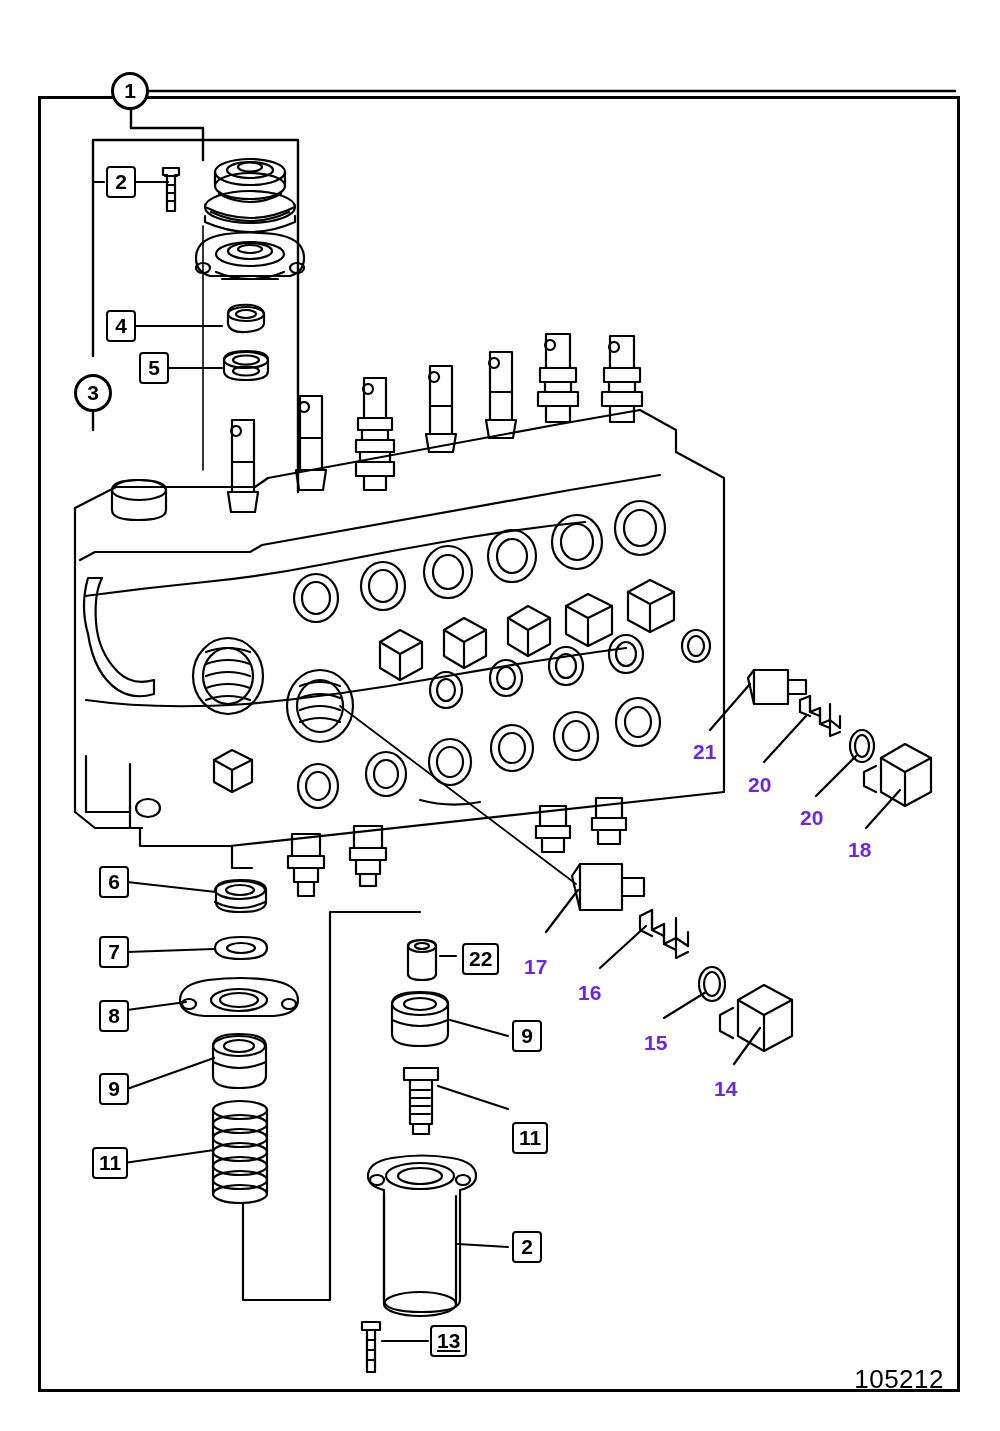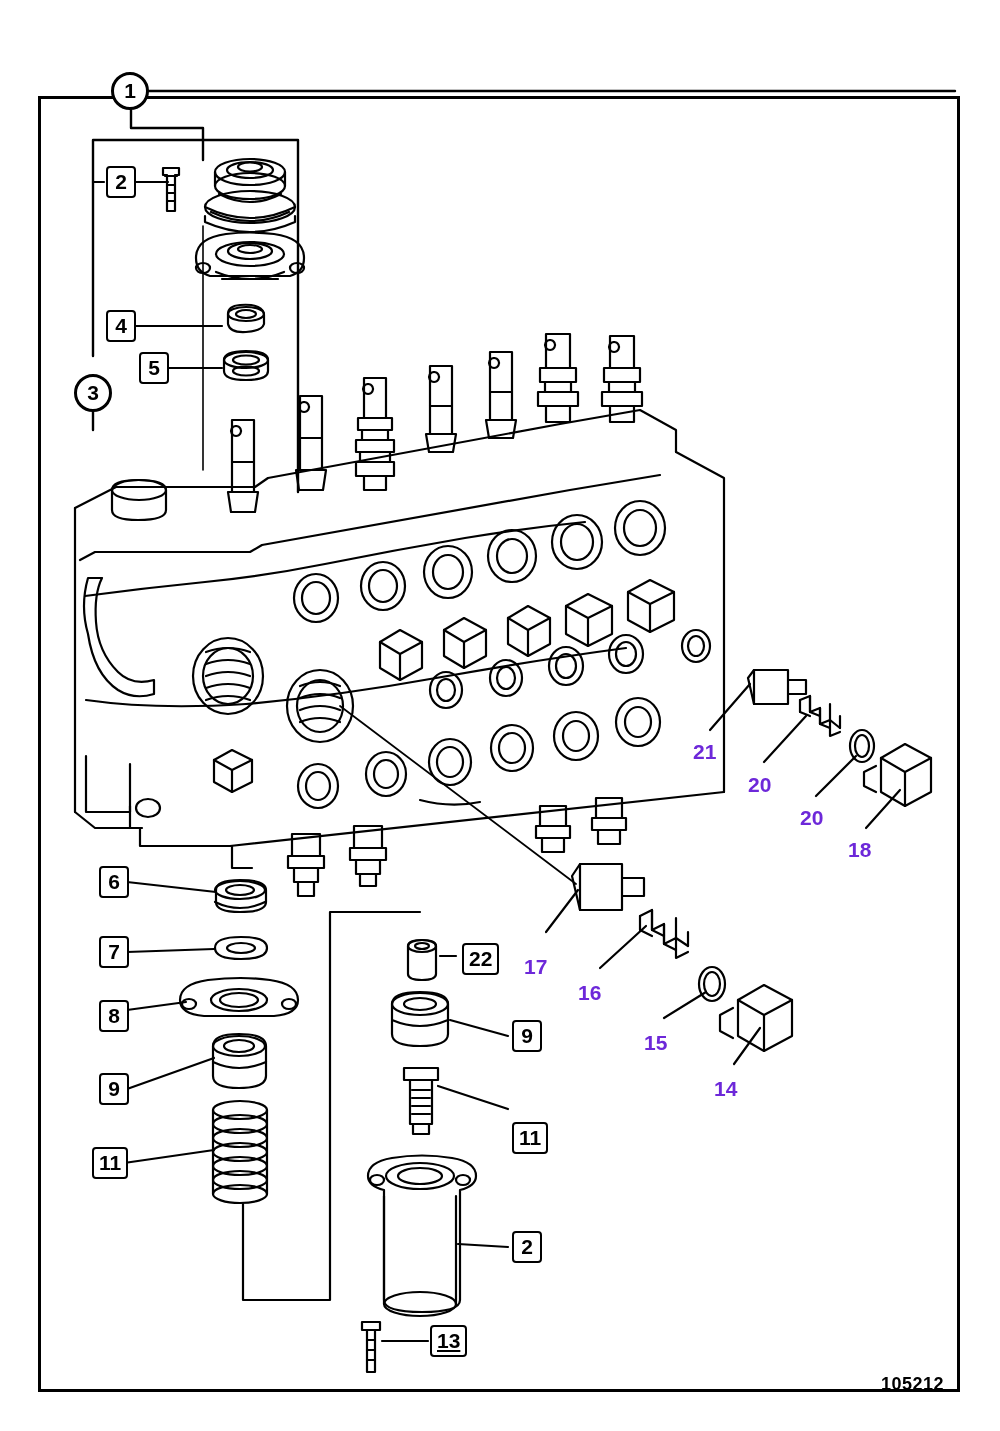--- a/index.html
+++ b/index.html
@@ -59,22 +59,22 @@
   .plainnum {
     position: absolute;
     font-size: 21px;
     font-weight: 700;
     color: #6d28d9;
   }
   .drawing-id {
     position: absolute;
     right: 56px;
     bottom: 36px;
-    font-size: 18px;
-    font-weight: 700;
+    font-size: 26px;
+    font-weight: 400;
     letter-spacing: 0.5px;
     color: #000;
   }
   svg.art {
     position: absolute;
     left: 0; top: 0;
     width: 1000px; height: 1431px;
     pointer-events: none;
   }
   .lbl { pointer-events: none; }

